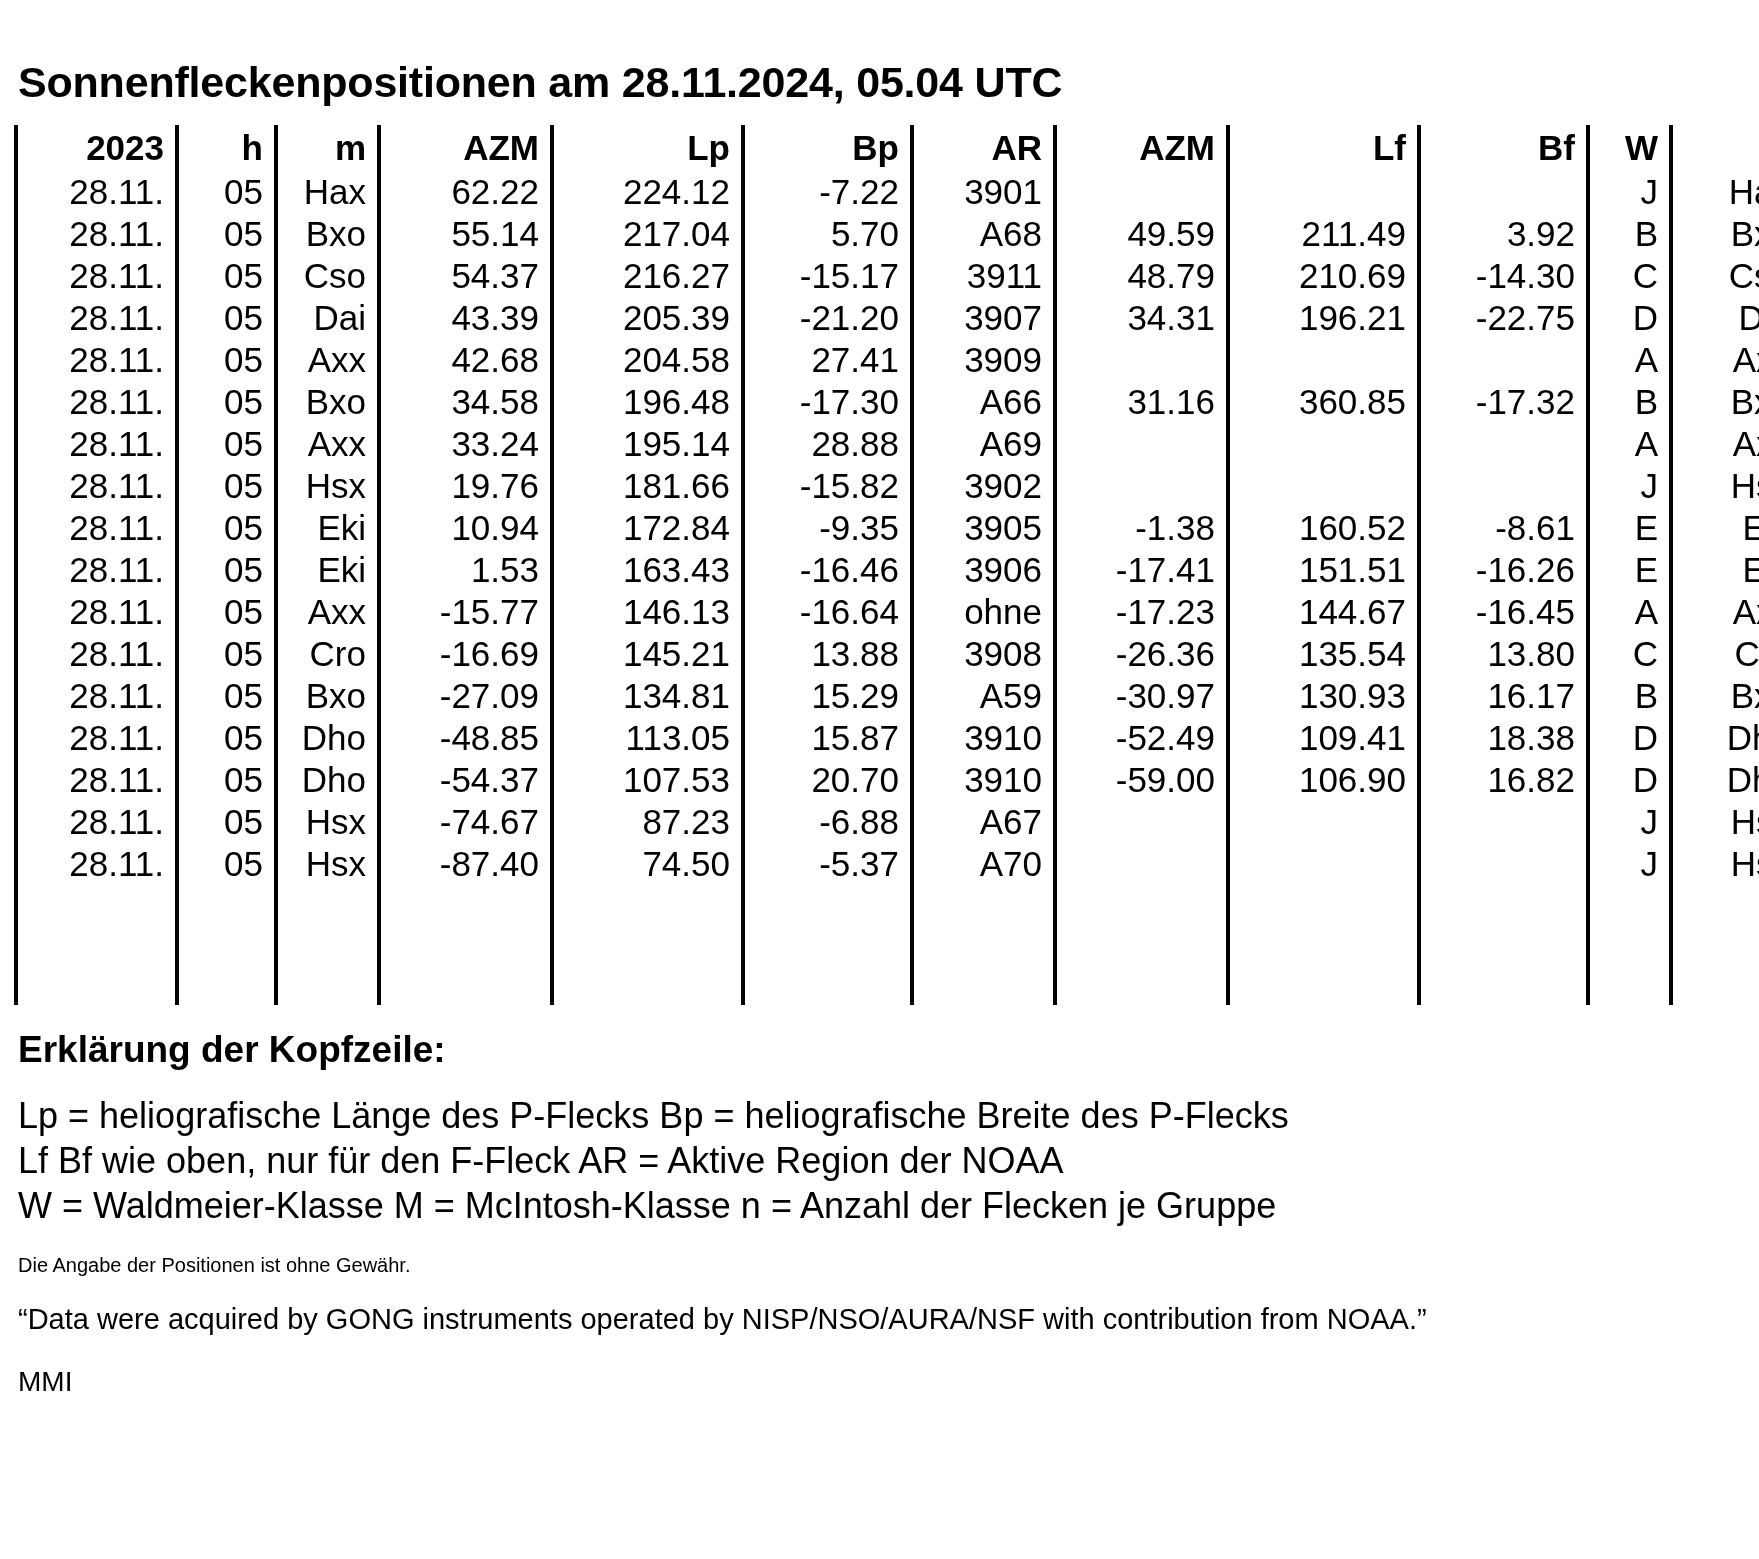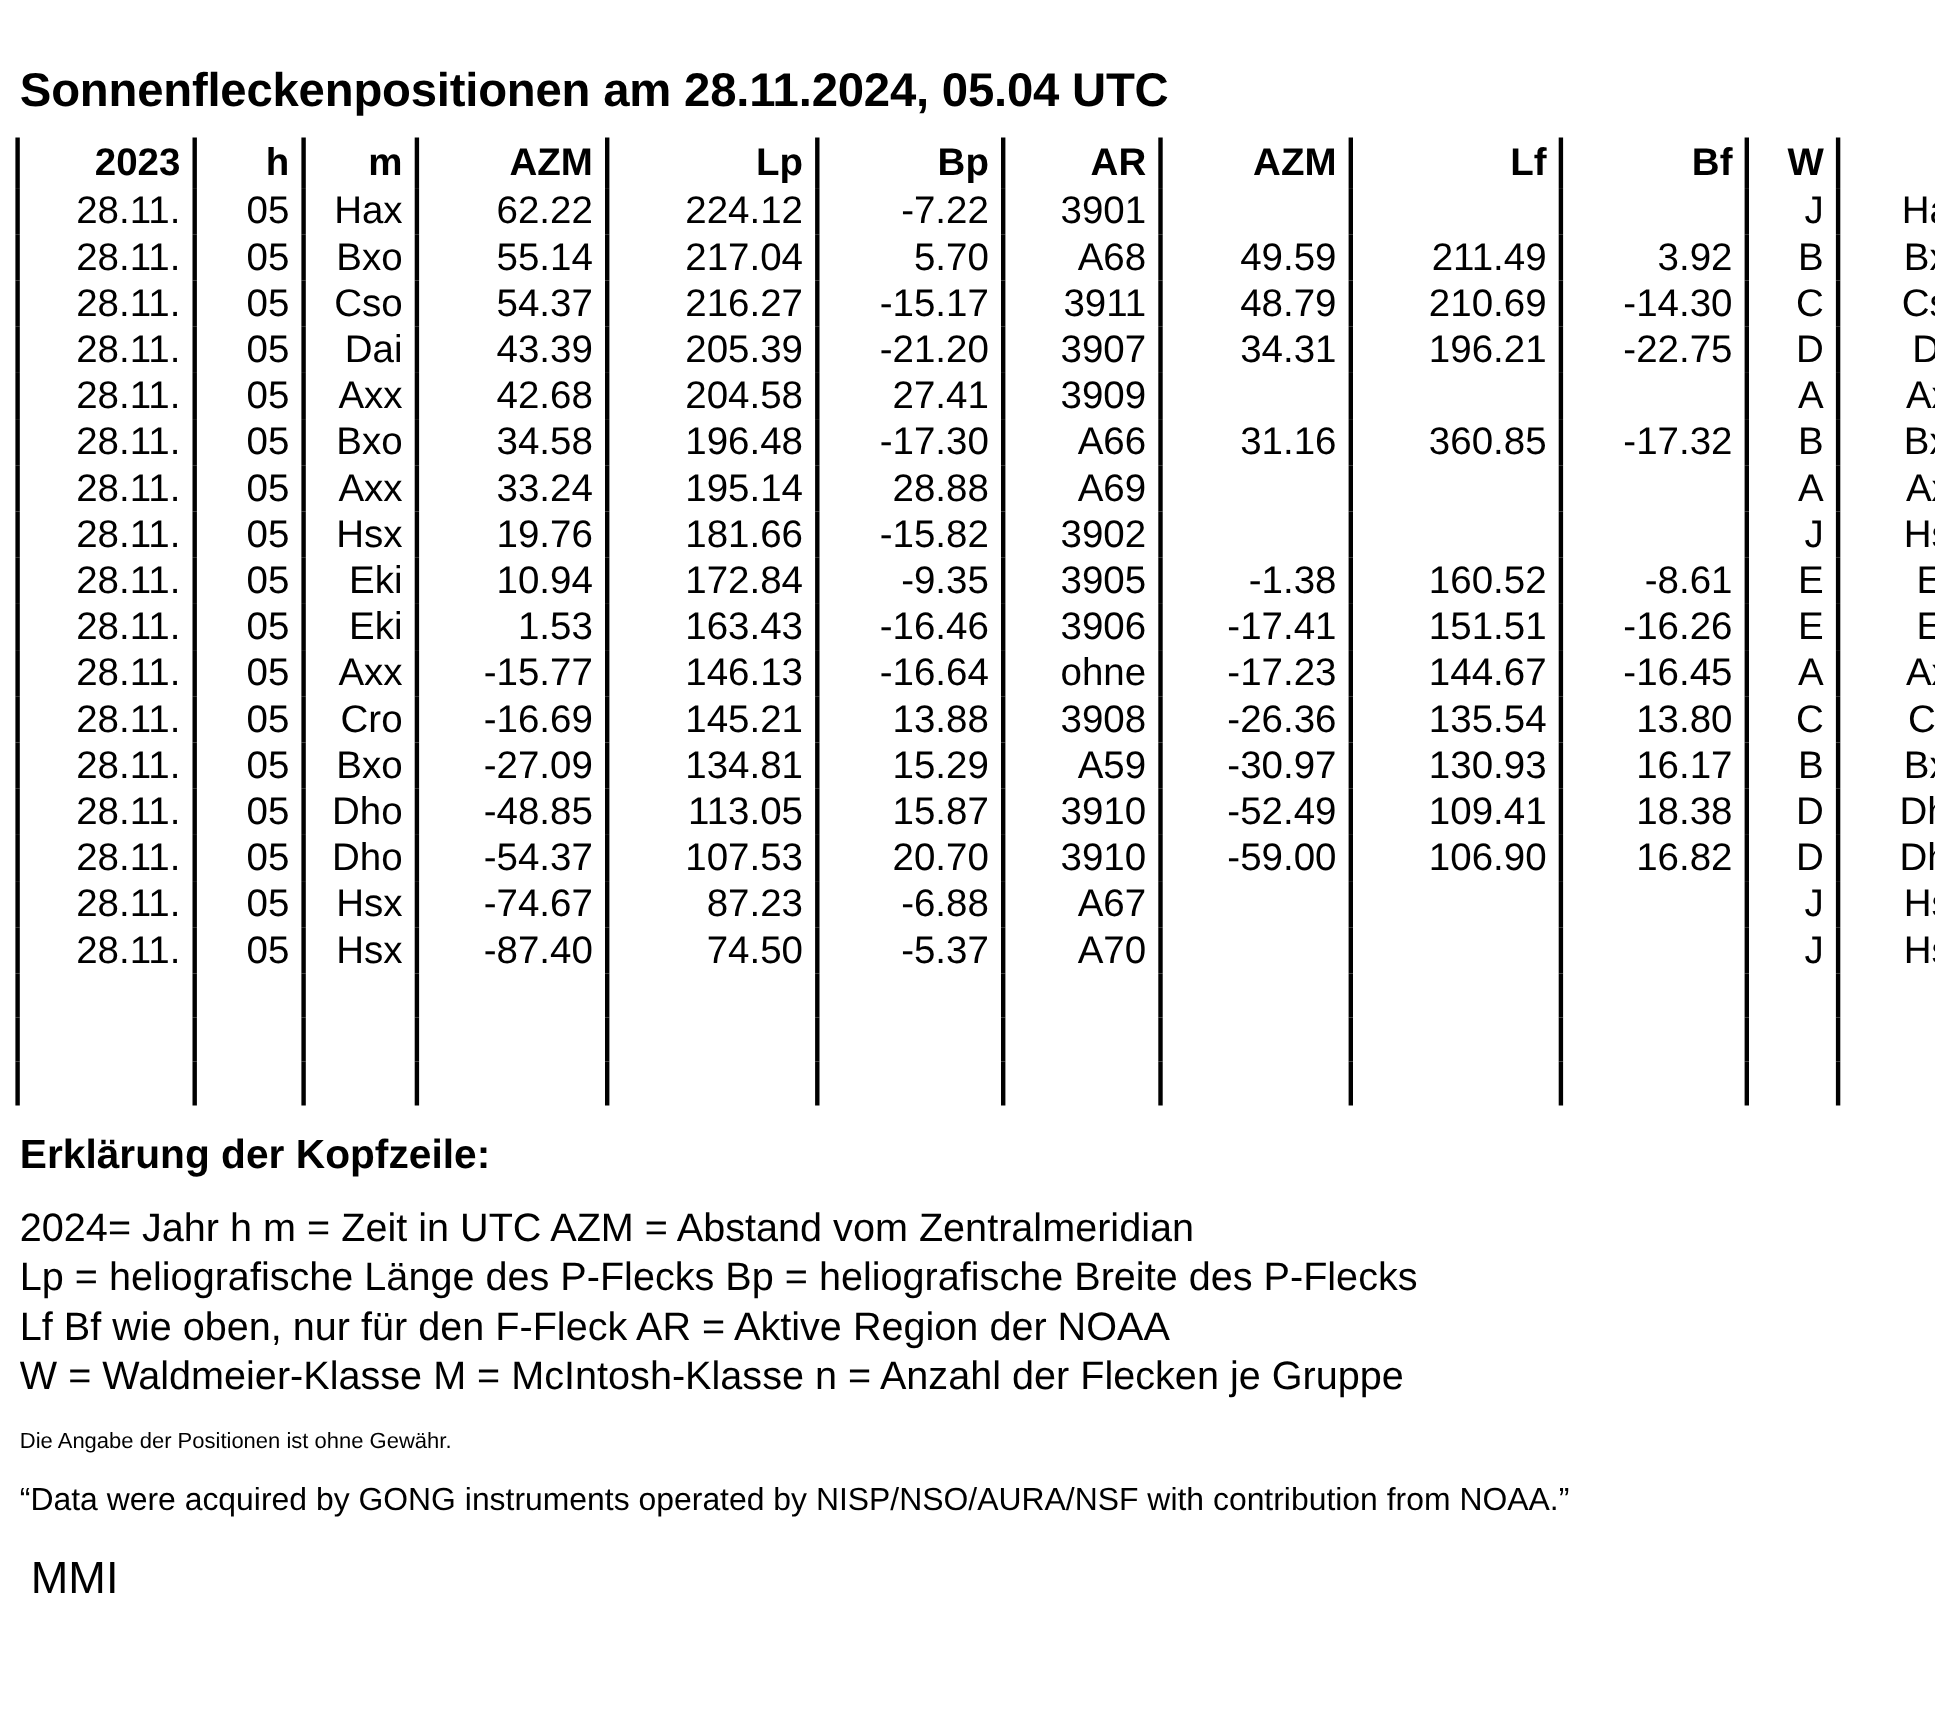--- a/index.html
+++ b/index.html
@@ -88,22 +88,22 @@
     font-size: 20px;
     padding: 26px 0 0 18px;
     white-space: nowrap;
   }
   .note2 {
     font-size: 29px;
     padding: 26px 0 0 18px;
     white-space: nowrap;
   }
   .sig {
-    font-size: 41px;
-    padding: 30px 0 0 28px;
+    font-size: 28px;
+    padding: 30px 0 0 18px;
   }
 </style>
 </head>
 <body>
 
 <div class="page">
 
   <div class="title">Sonnenfleckenpositionen am 28.11.2024, 05.04 UTC</div>
 
   <div class="table-wrap">
@@ -406,21 +406,20 @@
             <td class="c-w ctr">&nbsp;</td>
             <td class="c-m2 ctr">&nbsp;</td>
           </tr>
         </tbody>
     </table>
   </div>
 
   <div class="legend-title">Erklärung der Kopfzeile:</div>
 
   <div class="legend-lines" id="legend-lines">
-      <div class="ln">2024= Jahr   h m = Zeit in UTC   AZM = Abstand vom Zentralmeridian</div>
       <div class="ln">Lp = heliografische Länge des P-Flecks   Bp = heliografische Breite des P-Flecks</div>
       <div class="ln">Lf   Bf wie oben, nur für den F-Fleck   AR = Aktive Region der NOAA</div>
       <div class="ln">W = Waldmeier-Klasse   M = McIntosh-Klasse   n = Anzahl der Flecken je Gruppe</div>
     </div>
 
   <div class="note1">Die Angabe der Positionen ist ohne Gewähr.</div>
 
   <div class="note2">“Data were acquired by GONG instruments operated by NISP/NSO/AURA/NSF with contribution from NOAA.”</div>
 
   <div class="sig">MMI</div>

